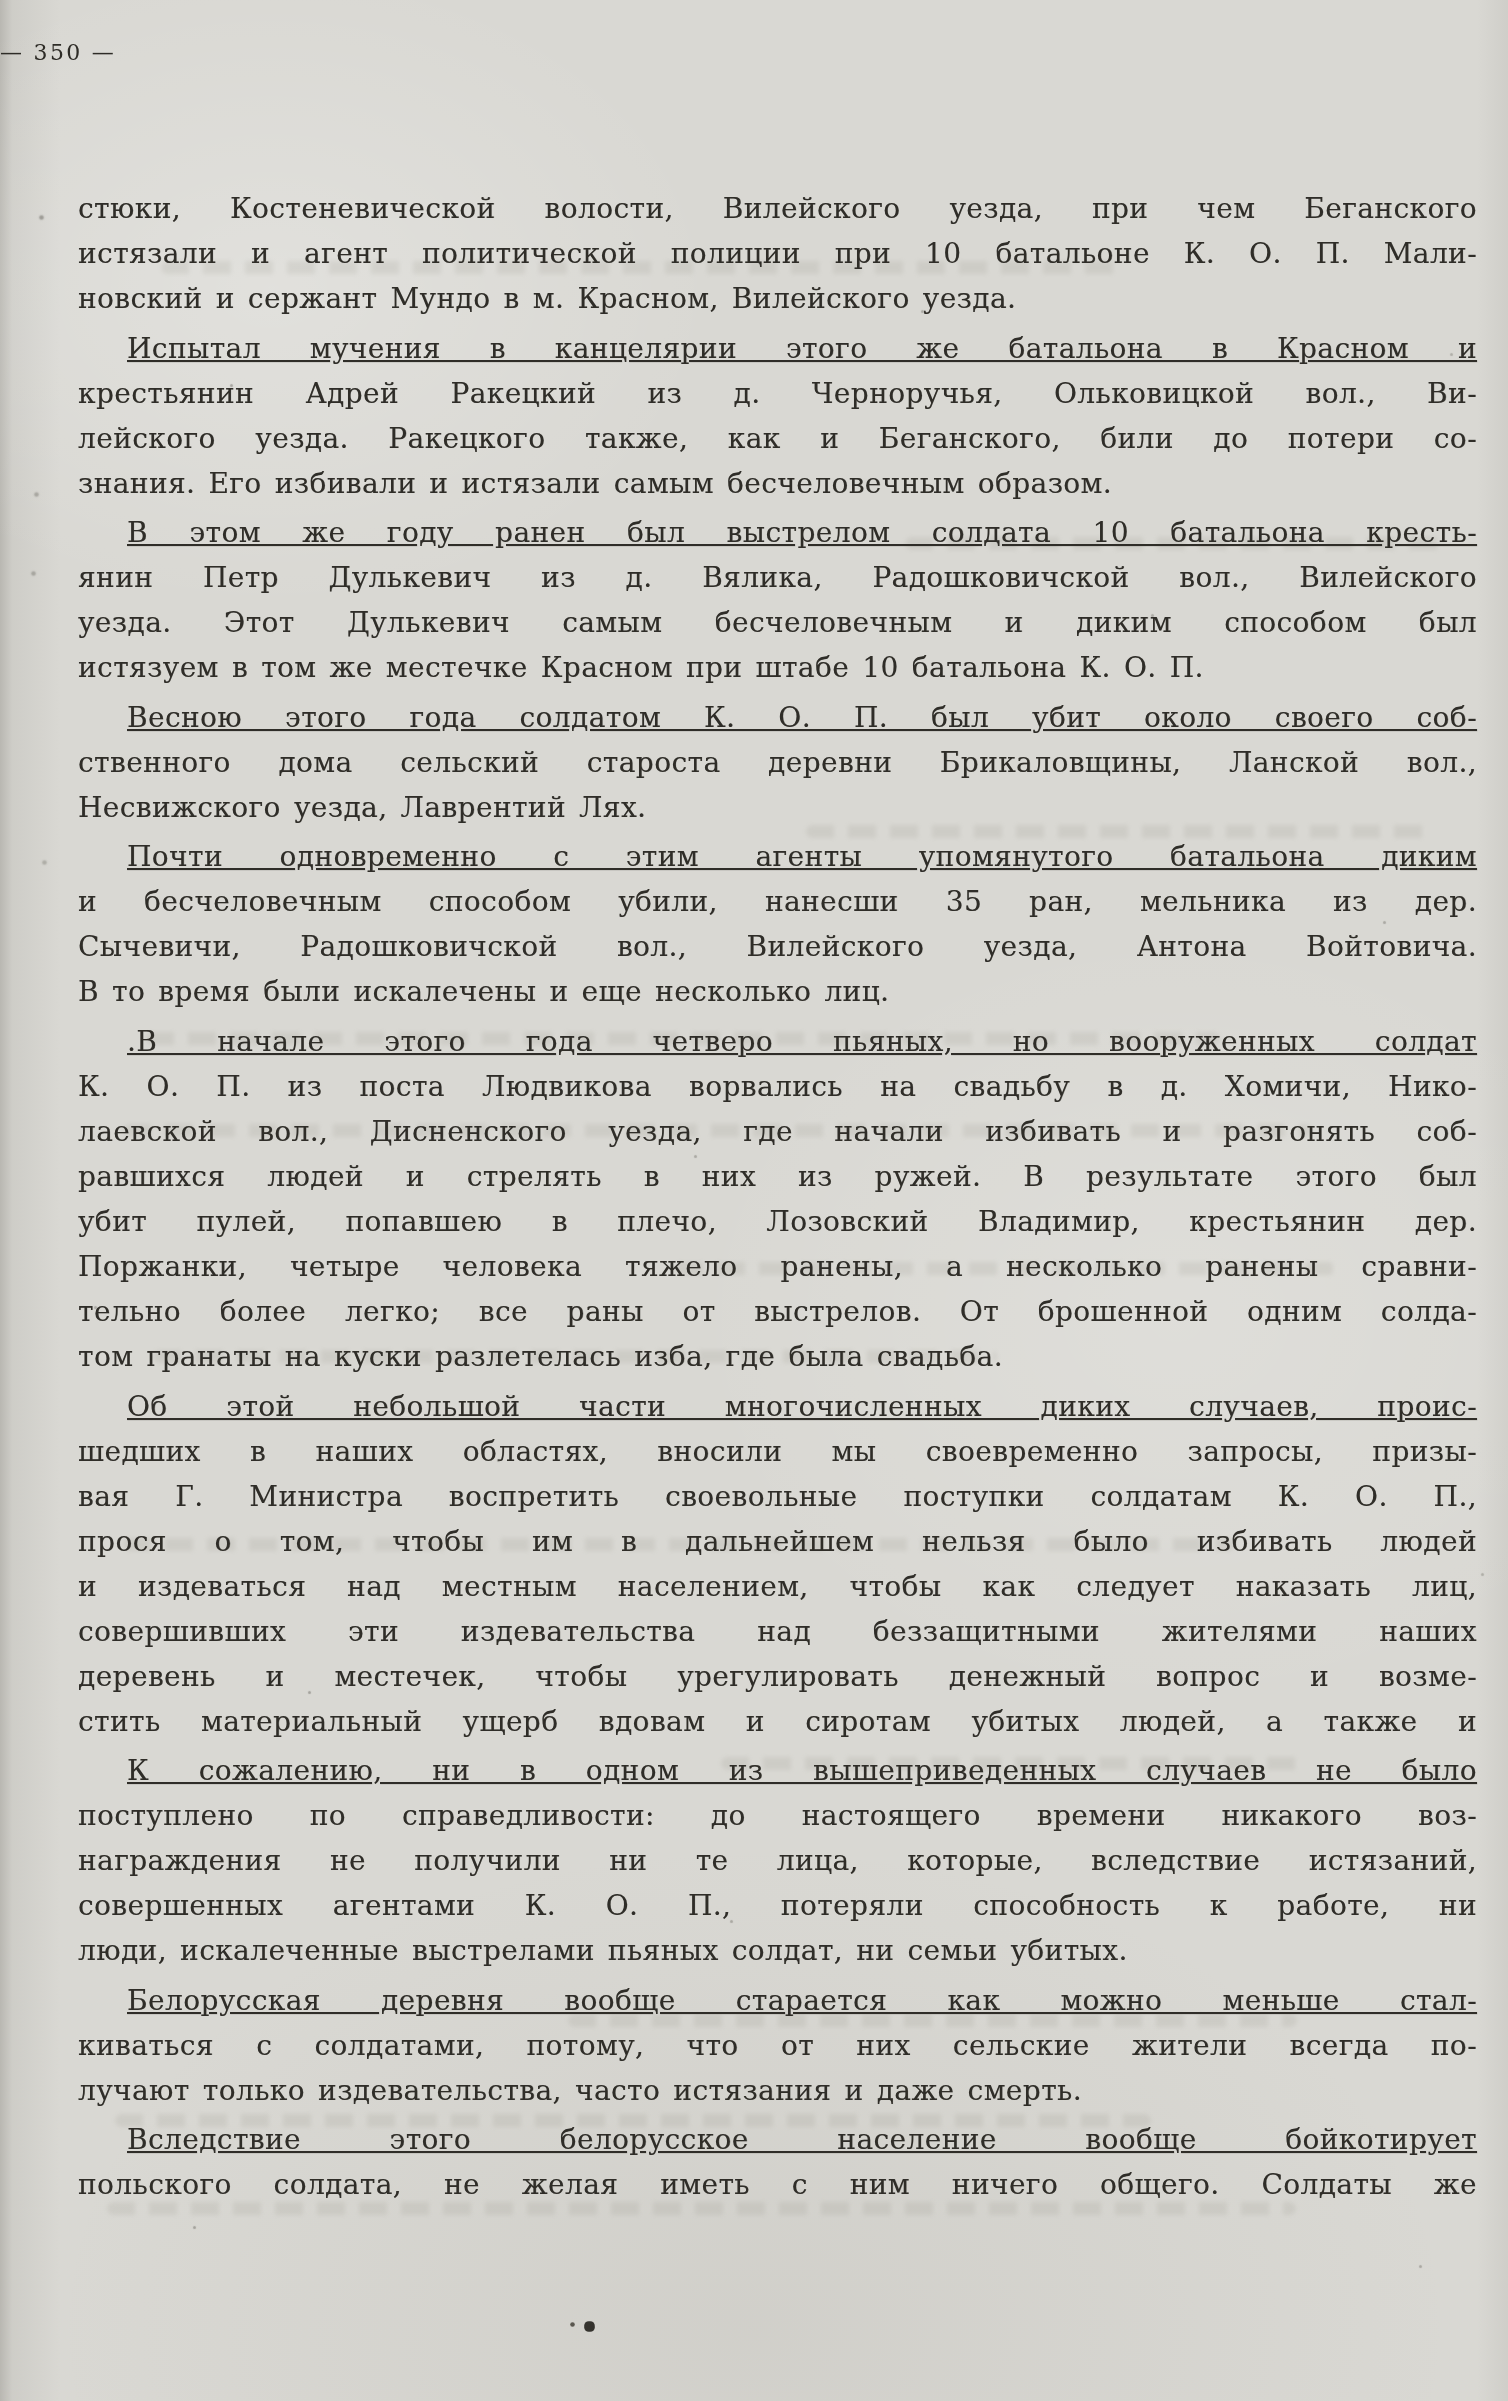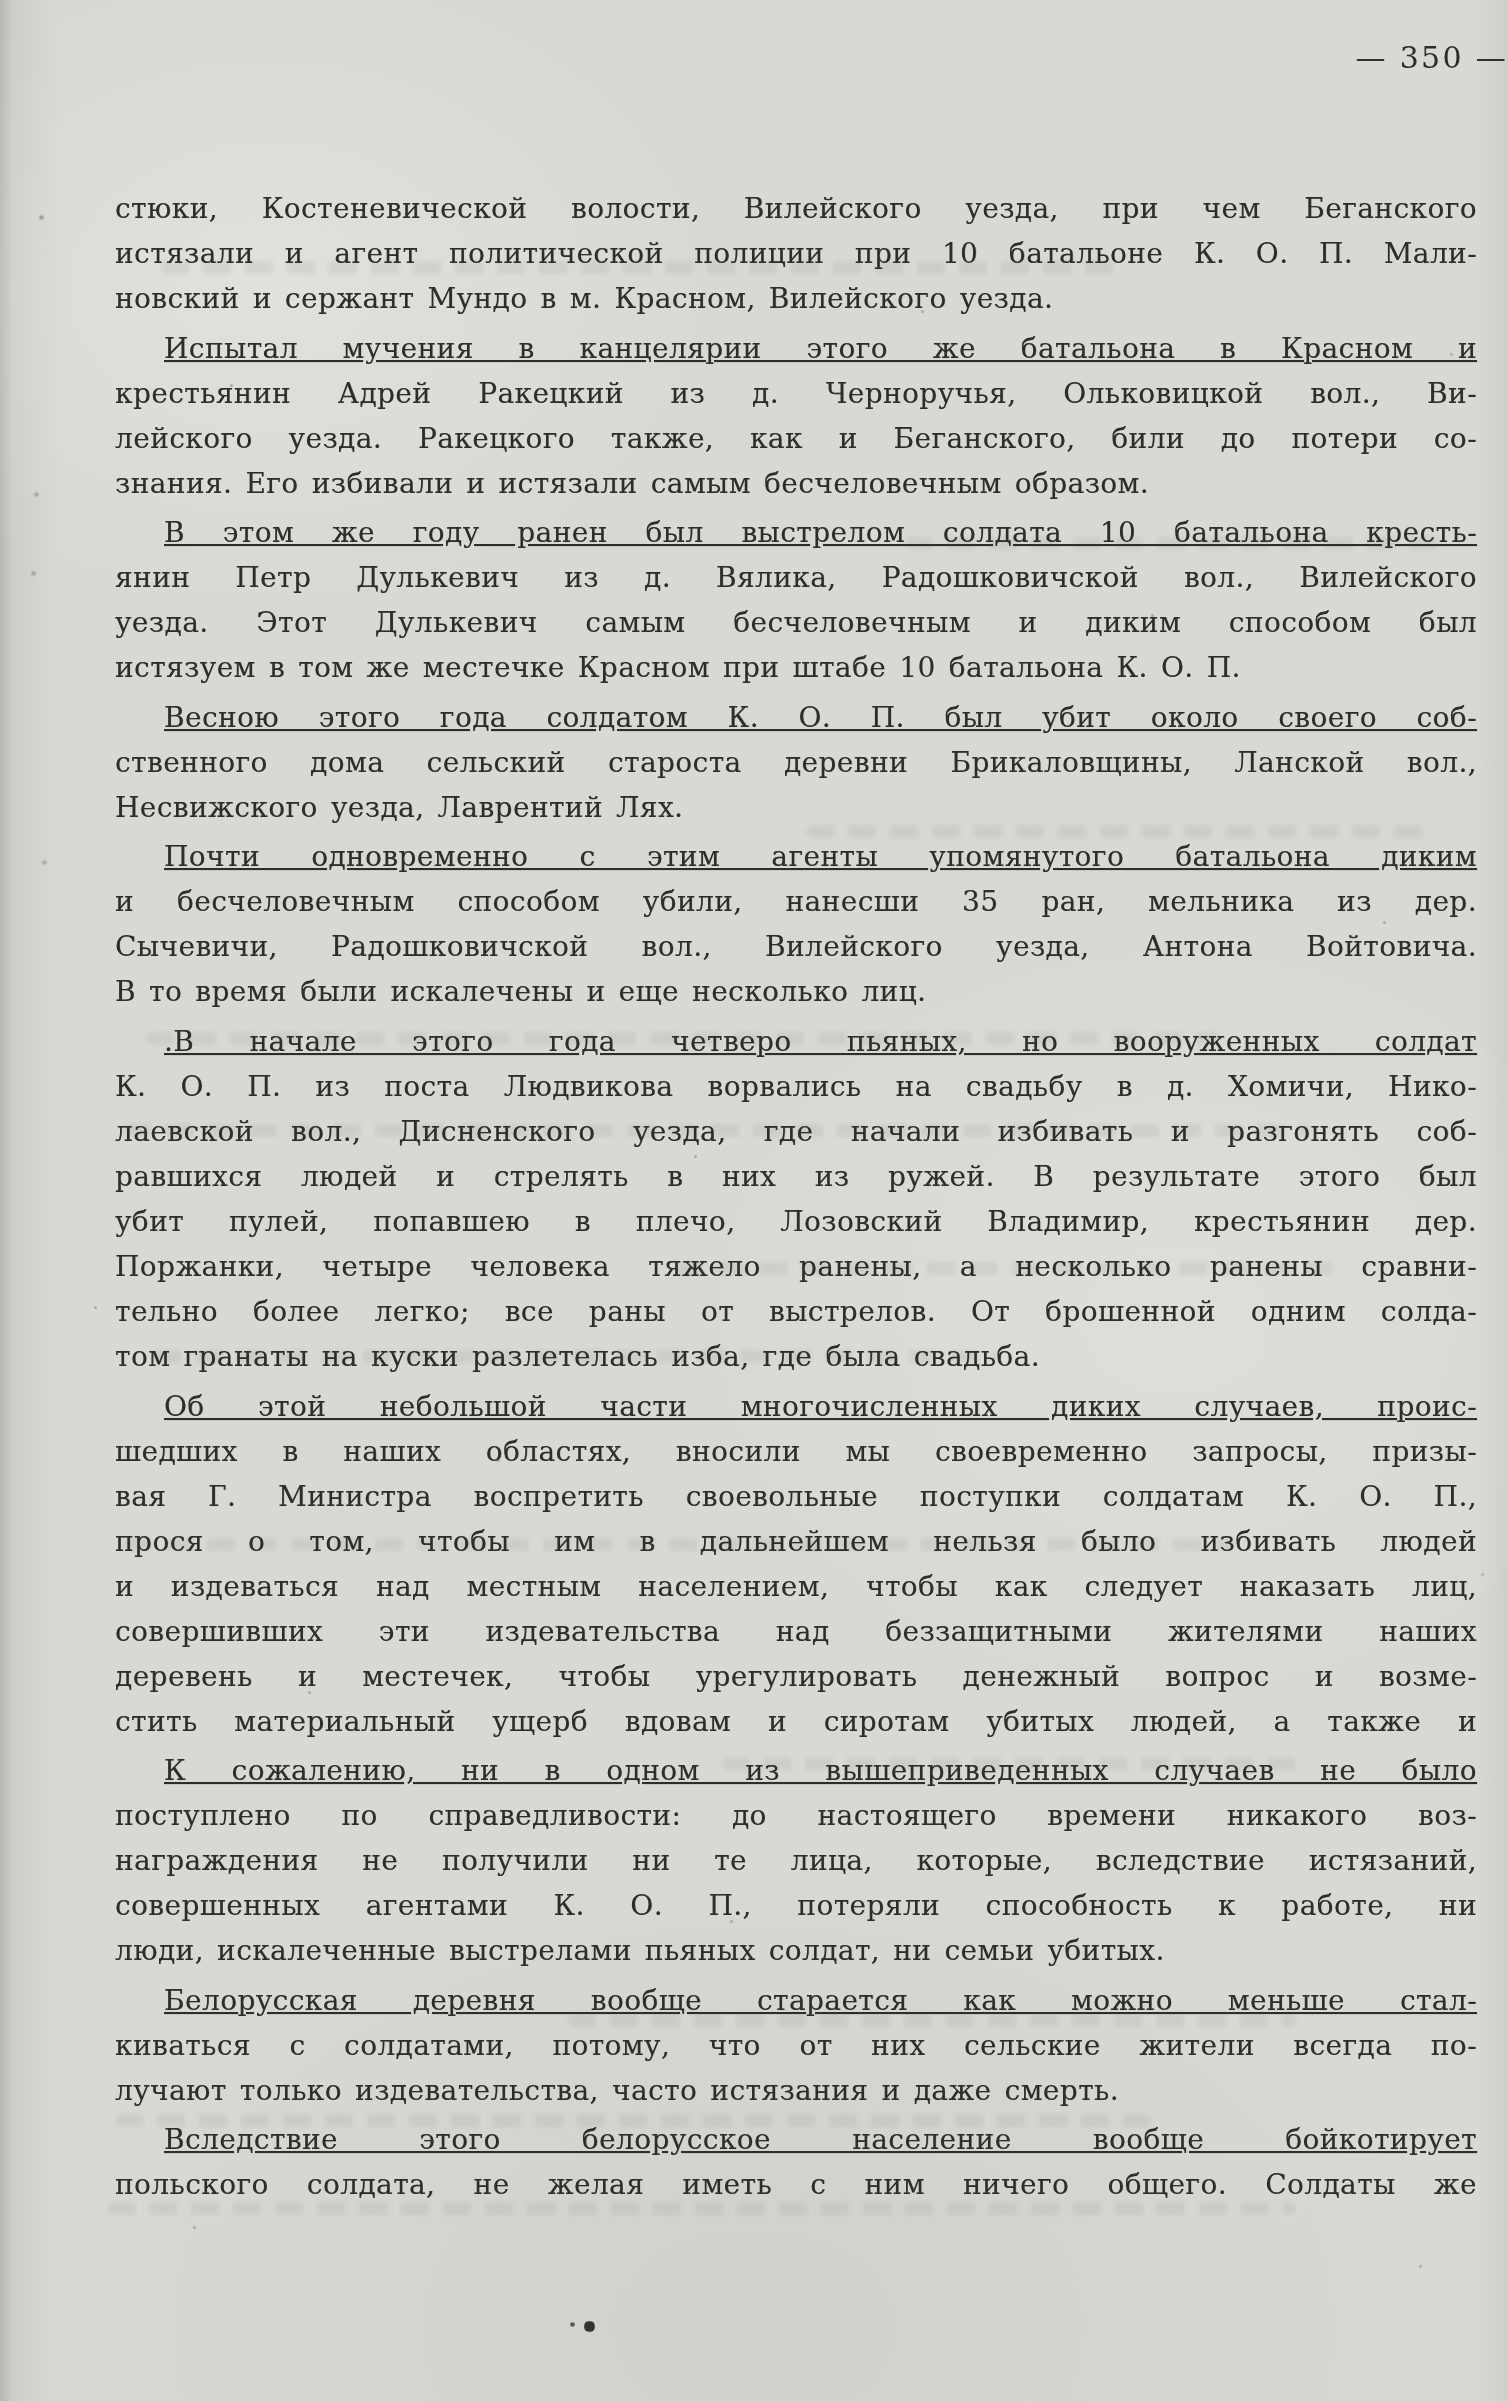--- a/index.html
+++ b/index.html
@@ -21,39 +21,39 @@
       radial-gradient(ellipse 767px 614px at 78% 55%, rgba(255,255,255,0.15), transparent 65%),
       radial-gradient(ellipse 997px 691px at 50% 97%, rgba(150,147,138,0.12), transparent 70%),
       linear-gradient(90deg, rgba(110,108,100,0.30) 0px, rgba(110,108,100,0.10) 12.3px, rgba(110,108,100,0.0) 61px),
       linear-gradient(270deg, rgba(120,118,110,0.10) 0px, rgba(120,118,110,0.0) 31px);
   }
   .page-number {
     position: absolute;
     top: 40px;
     left: 0;
     width: 100%;
-    text-align: right;
-    font-size: 30px;
+    text-align: left;
+    font-size: 22px;
     letter-spacing: 2.3px;
     color: #2e2c27;
   }
   .text-block {
     position: absolute;
     top: 186px;
     left: 78px;
     width: 1399px;
     color: #2f2d28;
     font-size: 28px;
     line-height: 45px;
     letter-spacing: 0.4px;
     word-spacing: 3.8px;
     text-shadow: 0.3px 0.3px 0.5px rgba(47,45,40,0.35);
   }
   .para { margin: 0 0 4.6px 0; }
-  .line { text-align: justify; text-align-last: justify; white-space: normal; margin-left: 37px; }
+  .line { text-align: justify; text-align-last: justify; white-space: normal; }
   .line.endline { text-align-last: left; }
   .line.indent { text-indent: 49px; text-decoration: underline; }
   
   .ghost {
     position: absolute;
     height: 13px;
     border-radius: 7px;
     background: repeating-linear-gradient(90deg, #8b897d 0 28px, transparent 28px 42px);
     filter: blur(2.3px);
     opacity: 0.14;

